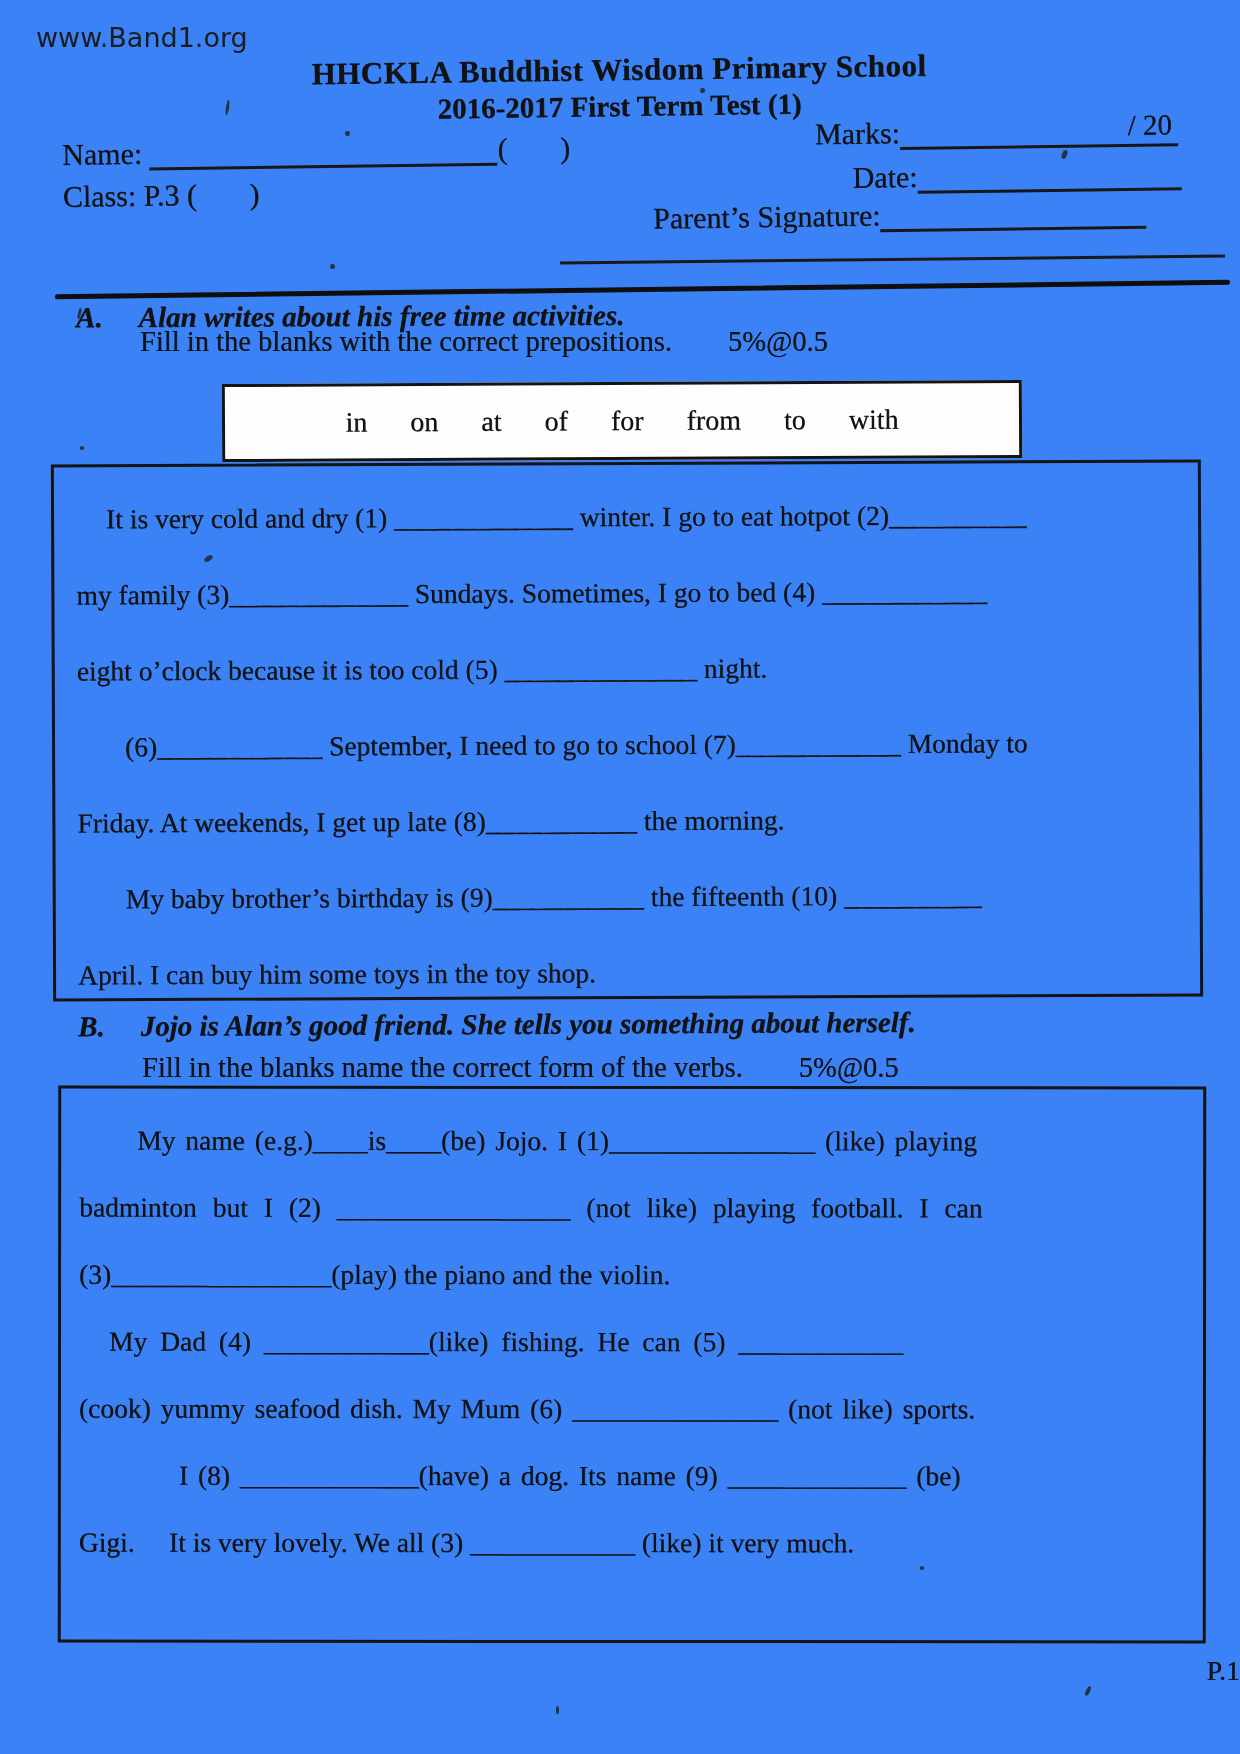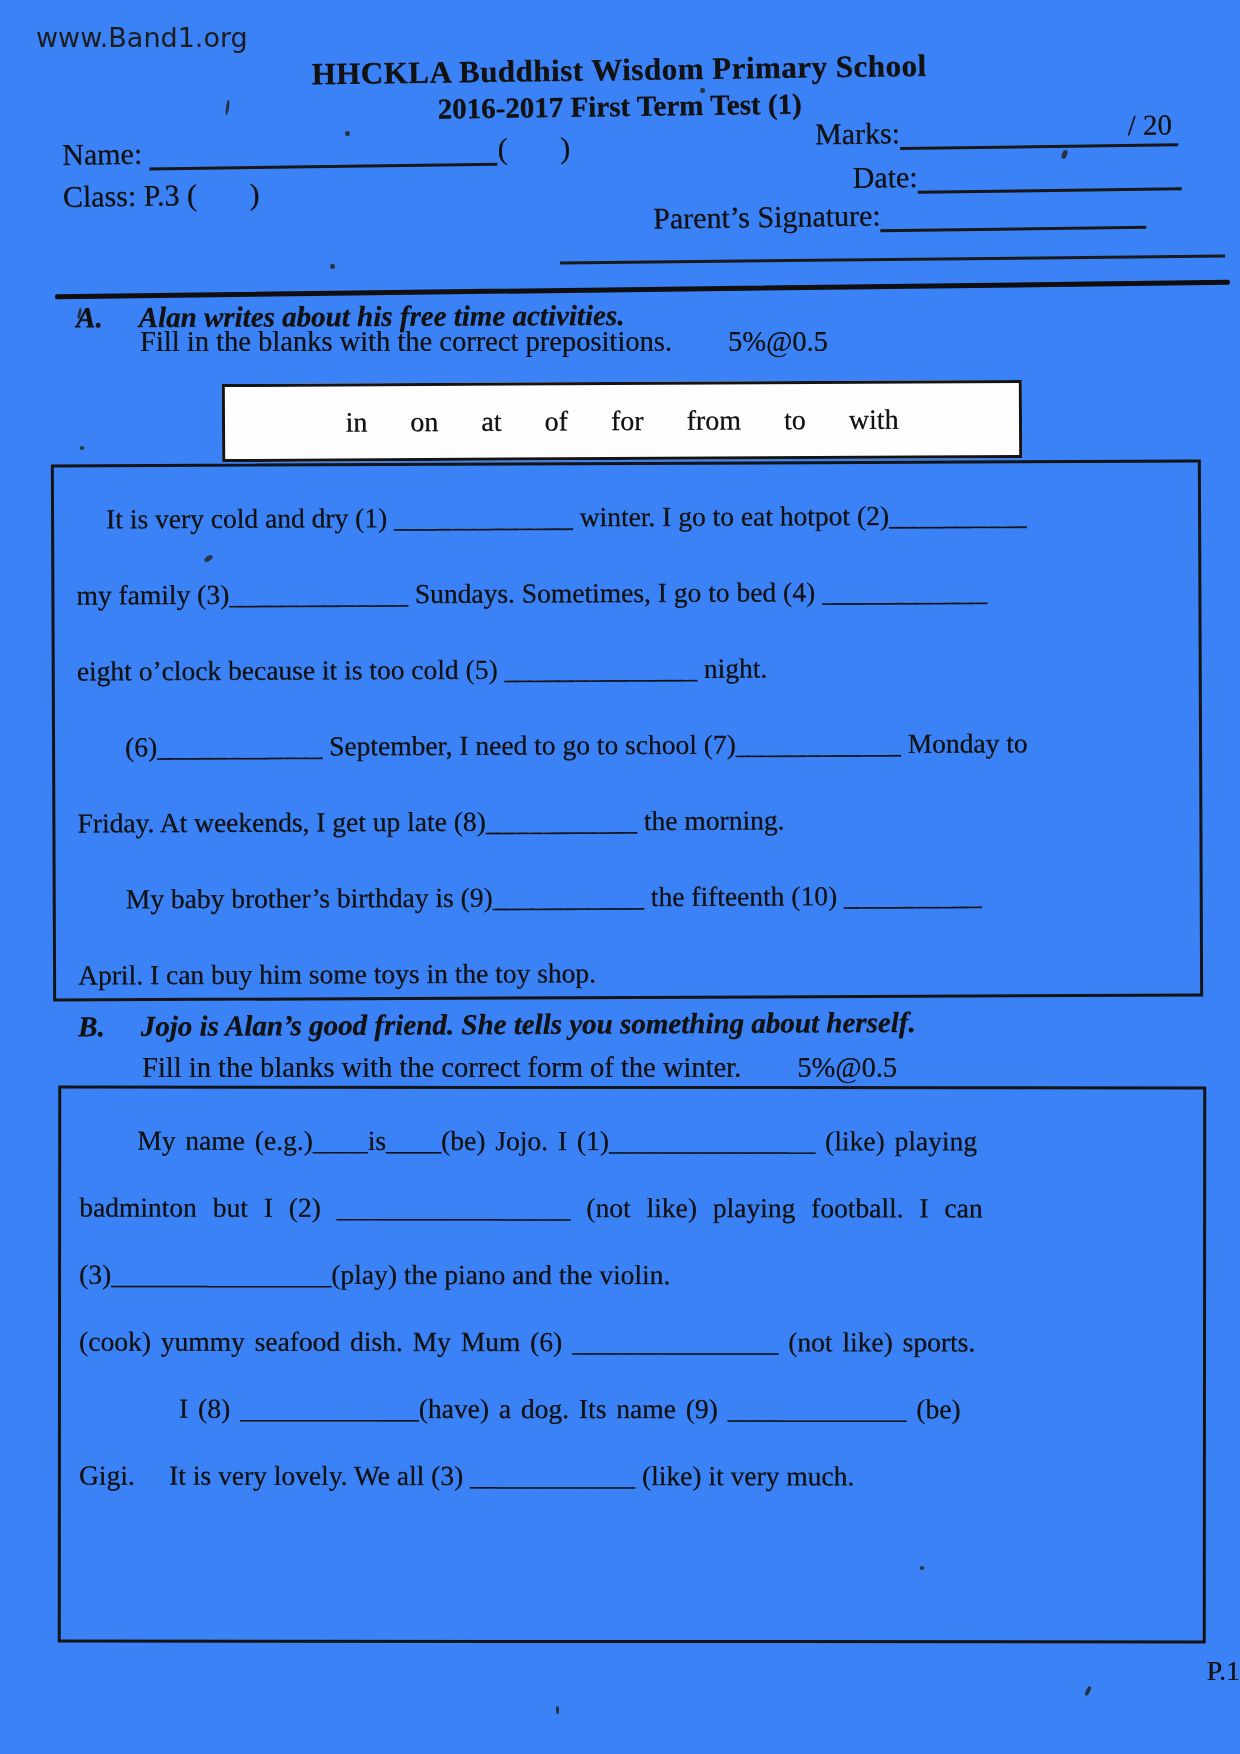--- a/index.html
+++ b/index.html
@@ -139,28 +139,29 @@
     <div class="pline">Friday. At weekends, I get up late (8)___________ the morning.</div>
     <div class="pline ind-md">My baby brother’s birthday is (9)___________ the fifteenth (10) __________</div>
     <div class="pline">April. I can buy him some toys in the toy shop.</div>
   </div>
 
   <div class="sec-heading sec-b-heading">
     <span class="letter">B.</span>
     <span>Jojo is Alan’s good friend. She tells you something about herself.</span>
   </div>
   <div class="instruction-row instr-b">
-    <span>Fill in the blanks with the correct form of the winter.</span>
+    <span>Fill in the blanks name the correct form of the verbs.</span>
     <span class="score">5%@0.5</span>
   </div>
 
   <div class="passage-box box-b">
     <div class="pline ind-lg ws1">My name (e.g.)____is____(be) Jojo. I (1)_______________ (like) playing</div>
     <div class="pline ws3">badminton but I (2) _________________ (not like) playing football. I can</div>
     <div class="pline">(3)________________(play) the piano and the violin.</div>
+    <div class="pline ind-sm ws2">My Dad (4) ____________(like) fishing. He can (5) ____________</div>
     <div class="pline ws1">(cook) yummy seafood dish. My Mum (6) _______________ (not like) sports.</div>
     <div class="pline ind-xl ws1">I (8) _____________(have) a dog. Its name (9) _____________ (be)</div>
     <div class="pline">Gigi.     It is very lovely. We all (3) ____________ (like) it very much.</div>
   </div>
 
   <div class="page-num">P.1</div>
 
   <div class="mark" style="left:226px;top:100px;width:3px;height:15px;transform:rotate(8deg);"></div>
   <div class="mark" style="left:700px;top:88px;width:5px;height:5px;"></div>
   <div class="mark" style="left:345px;top:131px;width:5px;height:5px;"></div>

